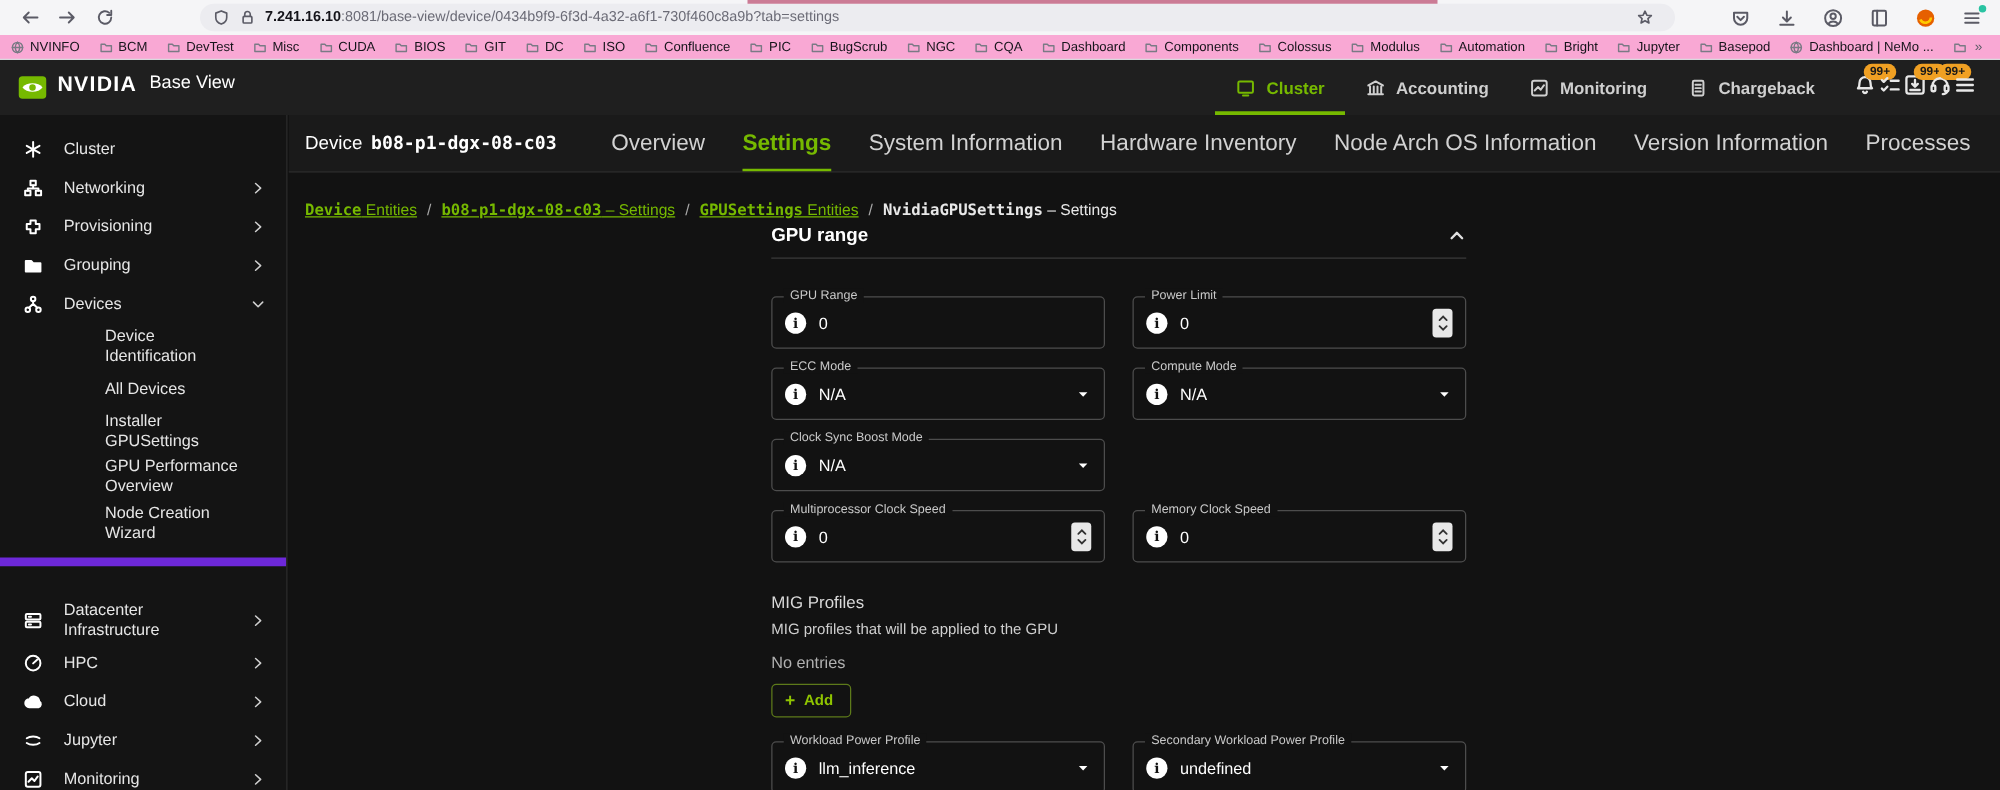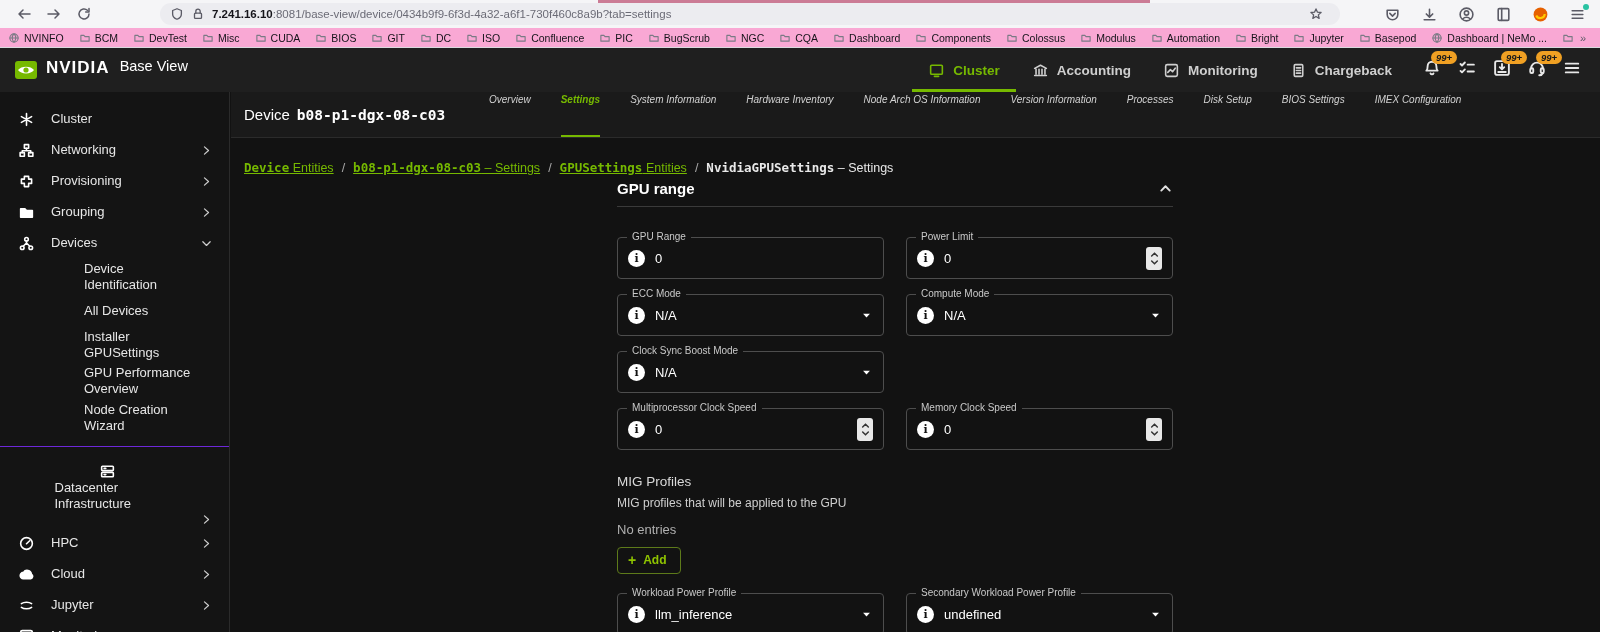--- a/index.html
+++ b/index.html
@@ -29,40 +29,40 @@
   
   .app-header { position:absolute; top:48px; left:0; width:1600px; height:44px; background:#1f1f1f; display:flex; align-items:center; }
   .brand { display:flex; align-items:flex-start; gap:8px; margin-left:14px; }
   .brand .eye { width:24px; height:24px; display:flex; }
   .brand-name { color:#fff; font-weight:bold; font-size:17px; letter-spacing:1px; }
   .brand-prod { color:#fff; font-size:14.5px; margin-left:2px; }
   .hnav { display:flex; align-items:stretch; height:44px; margin-left:auto; }
   .hnav-item { display:flex; align-items:center; gap:8px; padding:0 16px; color:#cfcfcf; font-size:13.5px; font-weight:bold; border-bottom:3px solid transparent; padding-top:3px; cursor:pointer; }
   .hnav-item .hicon { width:17px; height:17px; display:flex; align-items:center; }
   .hnav-item.active { color:#76b900; border-bottom-color:#76b900; }
-  .hactions { display:flex; align-items:flex-end; gap:15px; margin:0 18px 0 14px;font-style:italic; }
+  .hactions { display:flex; align-items:flex-end; margin:0 18px 0 14px; }
   .haction { position:relative; width:20px; height:20px; color:#e8e8e8; cursor:pointer; display:flex; align-items:center; justify-content:center; }
   .haction .badge { position:absolute; top:-9px; left:9px; background:#f0a023; color:#1a1a1a; font-size:9.5px; font-weight:bold; border-radius:9px; padding:1.5px 5px; line-height:1.1; }
 
   
   .sidebar { position:absolute; top:92px; left:0; width:230px; height:540px; background:#141414; border-right:1px solid #2b2b2b; padding-top:12px; overflow:hidden; }
   .sb-item { display:flex; align-items:center; min-height:31px; padding:2px 16px 2px 18px; color:#e6e6e6; font-size:13px; cursor:pointer; }
   .sb-item .sicon { width:17px; height:17px; margin-right:16px; flex:none; display:flex; align-items:center; color:#fff; }
   .sb-item .sb-label { flex:1; line-height:1.25; max-width:122px; }
   .sb-item .chev { width:13px; height:13px; color:#cfcfcf; margin-left:auto; flex:none; display:flex; align-items:center; }
   .sb-item.indent { padding-left:51px; }
-  .sb-item.divider-above { border-top:1px solid #6d28d9; margin-top:10px; padding-top:16px;flex-direction:column; }
+  .sb-item.divider-above { border-top:7px solid #6d28d9; margin-top:10px; padding-top:27px; }
 
   
   .main { position:absolute; top:92px; left:231px; width:1369px; height:540px; background:#121212; }
   .title-bar { height:46px; background:#1a1a1a; border-bottom:1px solid #2b2b2b; display:flex; align-items:stretch; padding-left:13px; }
   .device-title { display:flex; align-items:center; gap:7px; color:#fff; font-size:15px; width:245px; flex:none; }
   .device-name { font-family:"DejaVu Sans Mono",monospace; font-weight:bold; font-size:14.5px; }
   .tabs { display:flex; align-items:stretch; gap:30px; }
-  .tab { display:flex; color:#d2d2d2; font-size:10px; border-bottom:2px solid transparent; padding-top:2px; white-space:nowrap; cursor:pointer;font-style:italic; }
+  .tab { display:flex; align-items:center; color:#d2d2d2; font-size:18px; border-bottom:2px solid transparent; padding-top:2px; white-space:nowrap; cursor:pointer; }
   .tab.active { color:#76b900; border-bottom-color:#76b900; font-weight:bold; }
 
   .breadcrumb { margin:22px 0 0 13px; display:flex; align-items:center; gap:8px; font-size:12.5px; color:#d6d6d6; }
   .bc-item { display:flex; align-items:center; gap:8px; }
   .bc-sep { color:#a9a9a9; }
   .bc-link { color:#76b900; text-decoration:underline; cursor:pointer; }
   .bc-current { color:#e8e8e8; }
   .bc-mono { font-family:"DejaVu Sans Mono",monospace; font-weight:bold; }
 
   .content-col { position:absolute; left:386px; top:88px; width:556px; }

